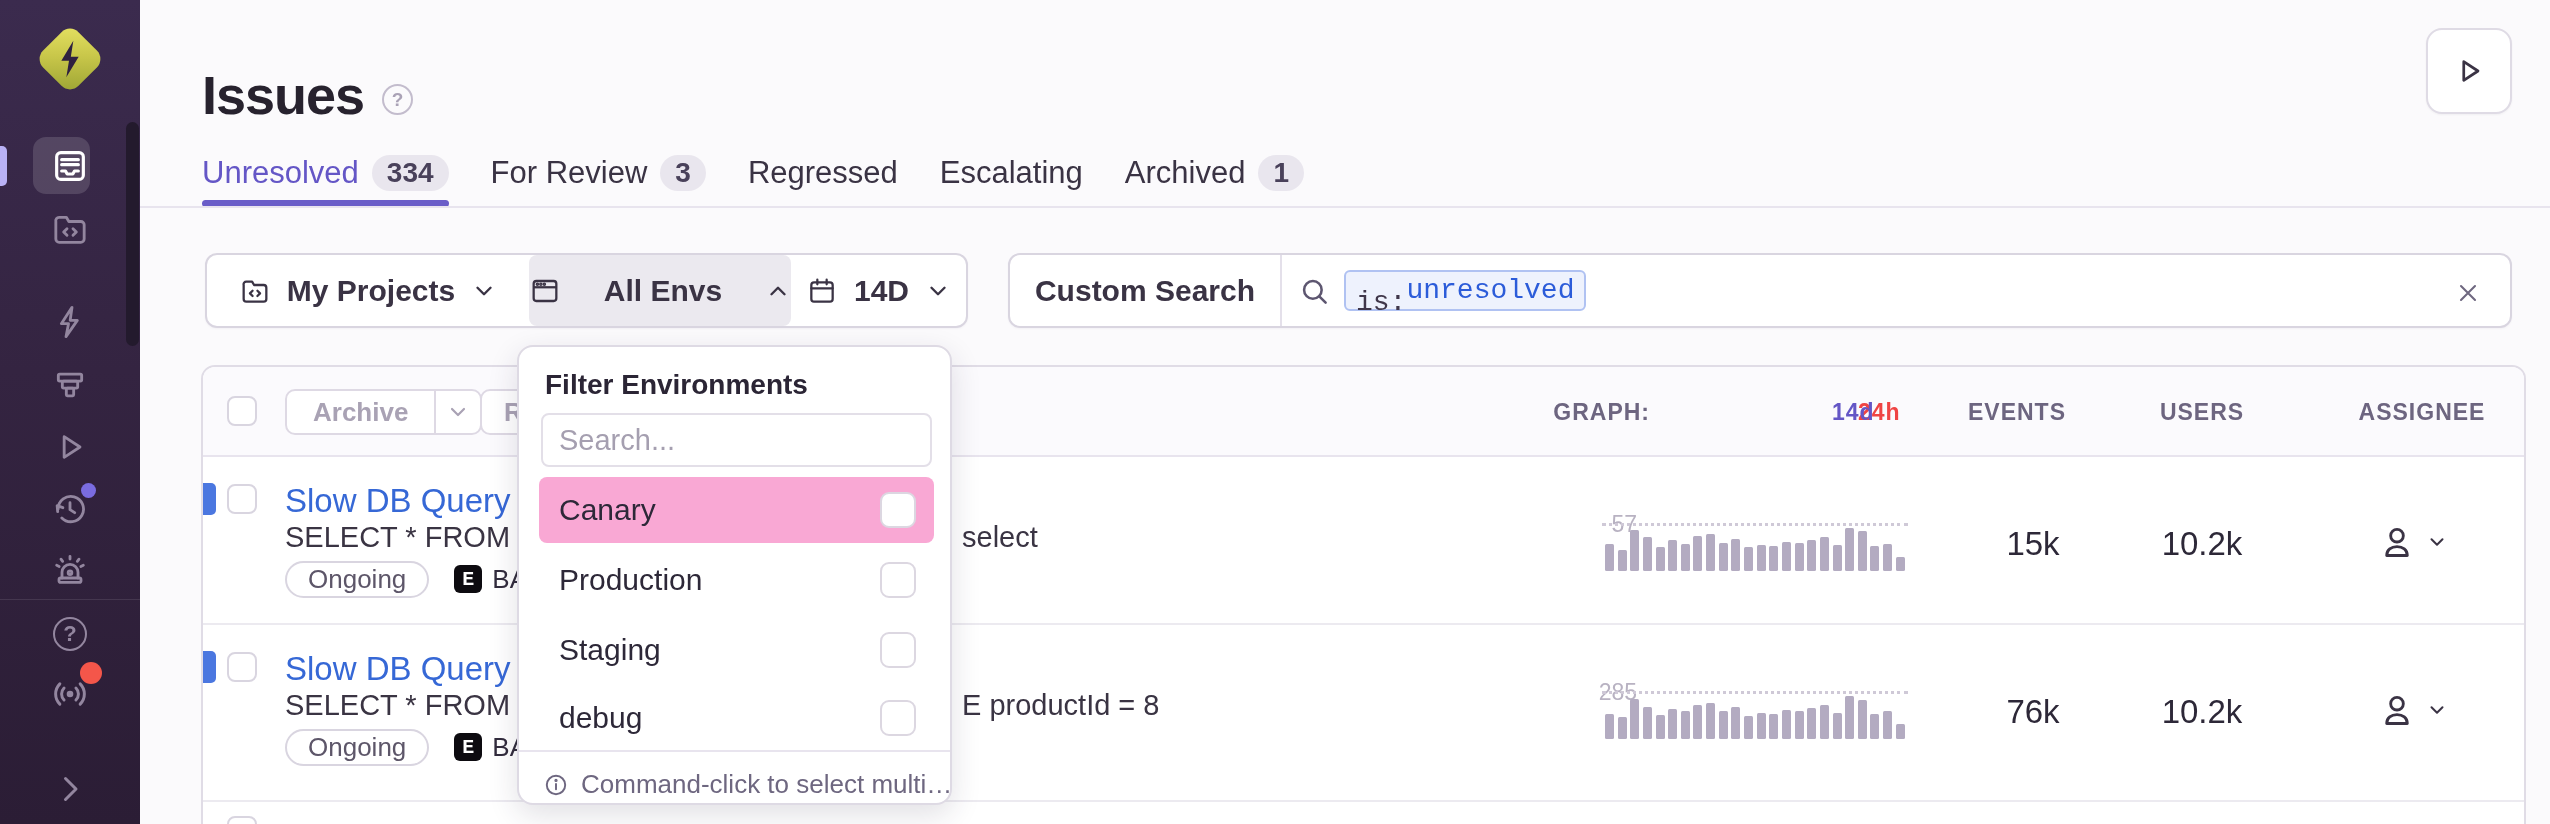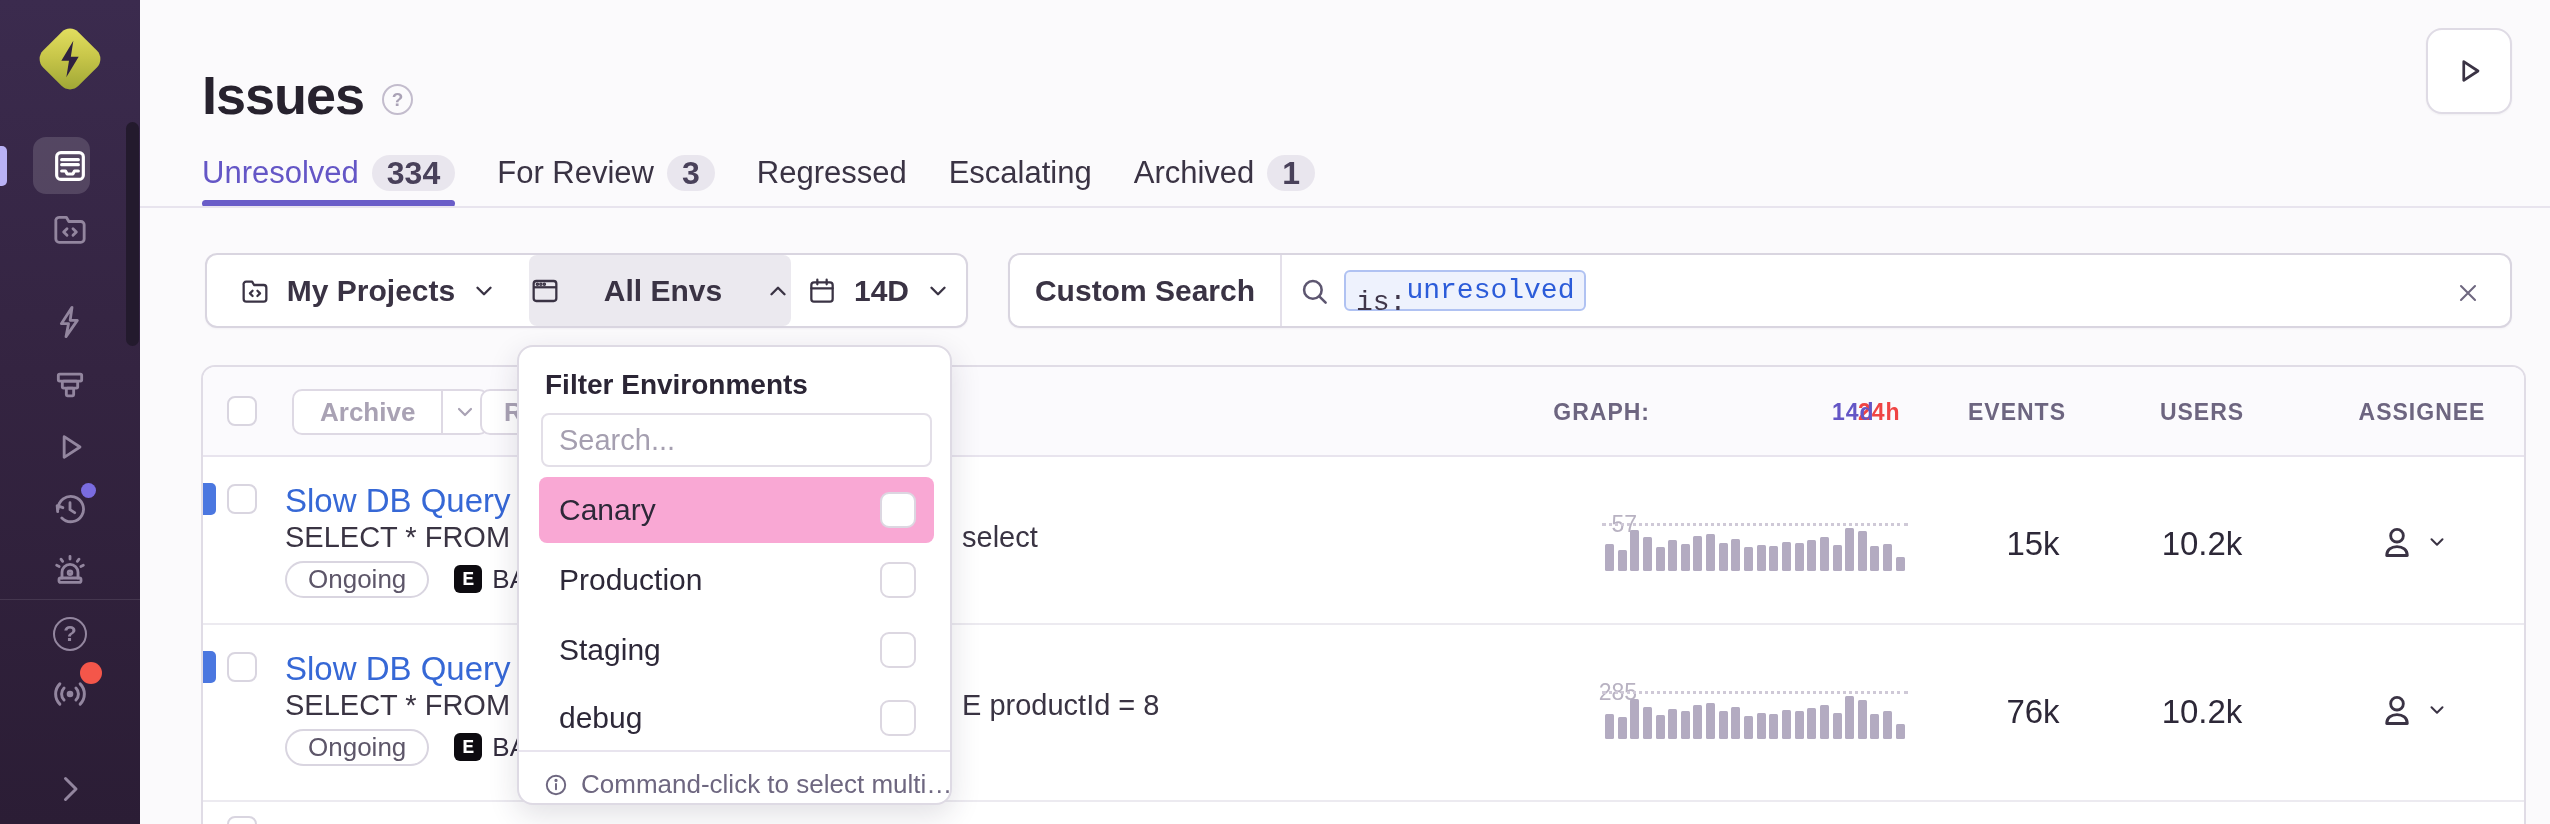--- a/index.html
+++ b/index.html
@@ -36,21 +36,21 @@
     font-size:19px;font-weight:700;cursor:pointer;}
   .play-btn{position:absolute;left:2426px;top:28px;width:86px;height:86px;background:#fff;
     border:2px solid #dfdbe5;border-radius:16px;display:flex;align-items:center;justify-content:center;
     color:#3a3344;cursor:pointer;box-shadow:0 1px 2px rgba(45,35,65,.05);}
 
   
   .tabs{position:absolute;left:202px;top:148px;height:50px;display:flex;gap:42px;align-items:center;}
   .tab{position:relative;display:flex;align-items:center;gap:13px;font-size:31px;color:#3a3344;cursor:pointer;white-space:nowrap;}
   .tab.active{color:#6456c6;}
   .tab.active::after{content:"";position:absolute;left:0;right:0;bottom:-16px;height:7px;border-radius:4px;background:#6a5dc8;}
-  .tab-badge{background:#e9e6ee;color:#49415a;font-size:32px;font-weight:600;border-radius:20px;
+  .tab-badge{background:#e9e6ee;color:#49415a;font-size:28px;font-weight:600;border-radius:20px;
     padding:3px 15px;line-height:30px;}
   .tabs-border{position:absolute;left:140px;top:206px;width:2410px;height:2px;background:#e8e4ee;}
 
   
   .filter-bar{position:absolute;left:205px;top:253px;width:763px;height:75px;background:#fff;
     border:2px solid #d9d5e0;border-radius:12px;display:flex;box-shadow:0 1px 2px rgba(45,35,65,.04);}
   .filter-seg{display:flex;align-items:center;justify-content:center;gap:16px;height:100%;
     font-size:30px;font-weight:600;color:#3a3344;cursor:pointer;}
   .seg-projects{width:322px;}
   .seg-envs{width:262px;background:#ebe9ef;border-radius:8px;margin:0;justify-content:space-between;}
@@ -70,21 +70,21 @@
   .token .tkey{color:#40374a;margin-top:24px;}
   .token .tval{color:#2c5cd9;}
   .clear-x{position:absolute;right:28px;top:24px;color:#6f6880;cursor:pointer;}
 
   
   .table{position:absolute;left:201px;top:365px;width:2325px;height:600px;background:#fff;
     border:2px solid #e0dce6;border-radius:14px;overflow:hidden;}
   .thead{position:absolute;left:0;top:0;width:100%;height:90px;background:#fbfafd;border-bottom:2px solid #e8e4ee;}
   .cbox{position:absolute;width:30px;height:30px;border:2px solid #d9d5e0;border-radius:8px;background:#fff;cursor:pointer;}
   .thead .cbox{left:24px;top:29px;}
-  .btn-group{position:absolute;left:89px;top:22px;height:46px;display:flex;border:2px solid #ded9e4;
+  .btn-group{position:absolute;left:82px;top:22px;height:46px;display:flex;border:2px solid #ded9e4;
     border-radius:10px;overflow:hidden;background:#fff;}
   .btn-group .lbl{display:flex;align-items:center;padding:0 26px;font-size:26px;font-weight:600;color:#a9a2b4;cursor:pointer;}
   .btn-group .chev{display:flex;align-items:center;justify-content:center;width:46px;border-left:2px solid #ded9e4;color:#a9a2b4;cursor:pointer;}
   .btn-resolve{position:absolute;left:277px;top:22px;height:46px;border:2px solid #ded9e4;border-radius:10px;
     background:#fff;display:flex;align-items:center;padding:0 22px;font-size:26px;font-weight:600;color:#a9a2b4;cursor:pointer;}
   .hcol{position:absolute;top:0;height:90px;display:flex;align-items:center;font-size:23px;font-weight:600;
     color:#6d6580;letter-spacing:1px;}
   .h-graph{left:1299px;width:148px;justify-content:flex-end;}
   .h-24h{left:1655px;color:#ef4444;cursor:pointer;}
   .h-14d{left:1629px;color:#6456c6;cursor:pointer;}

